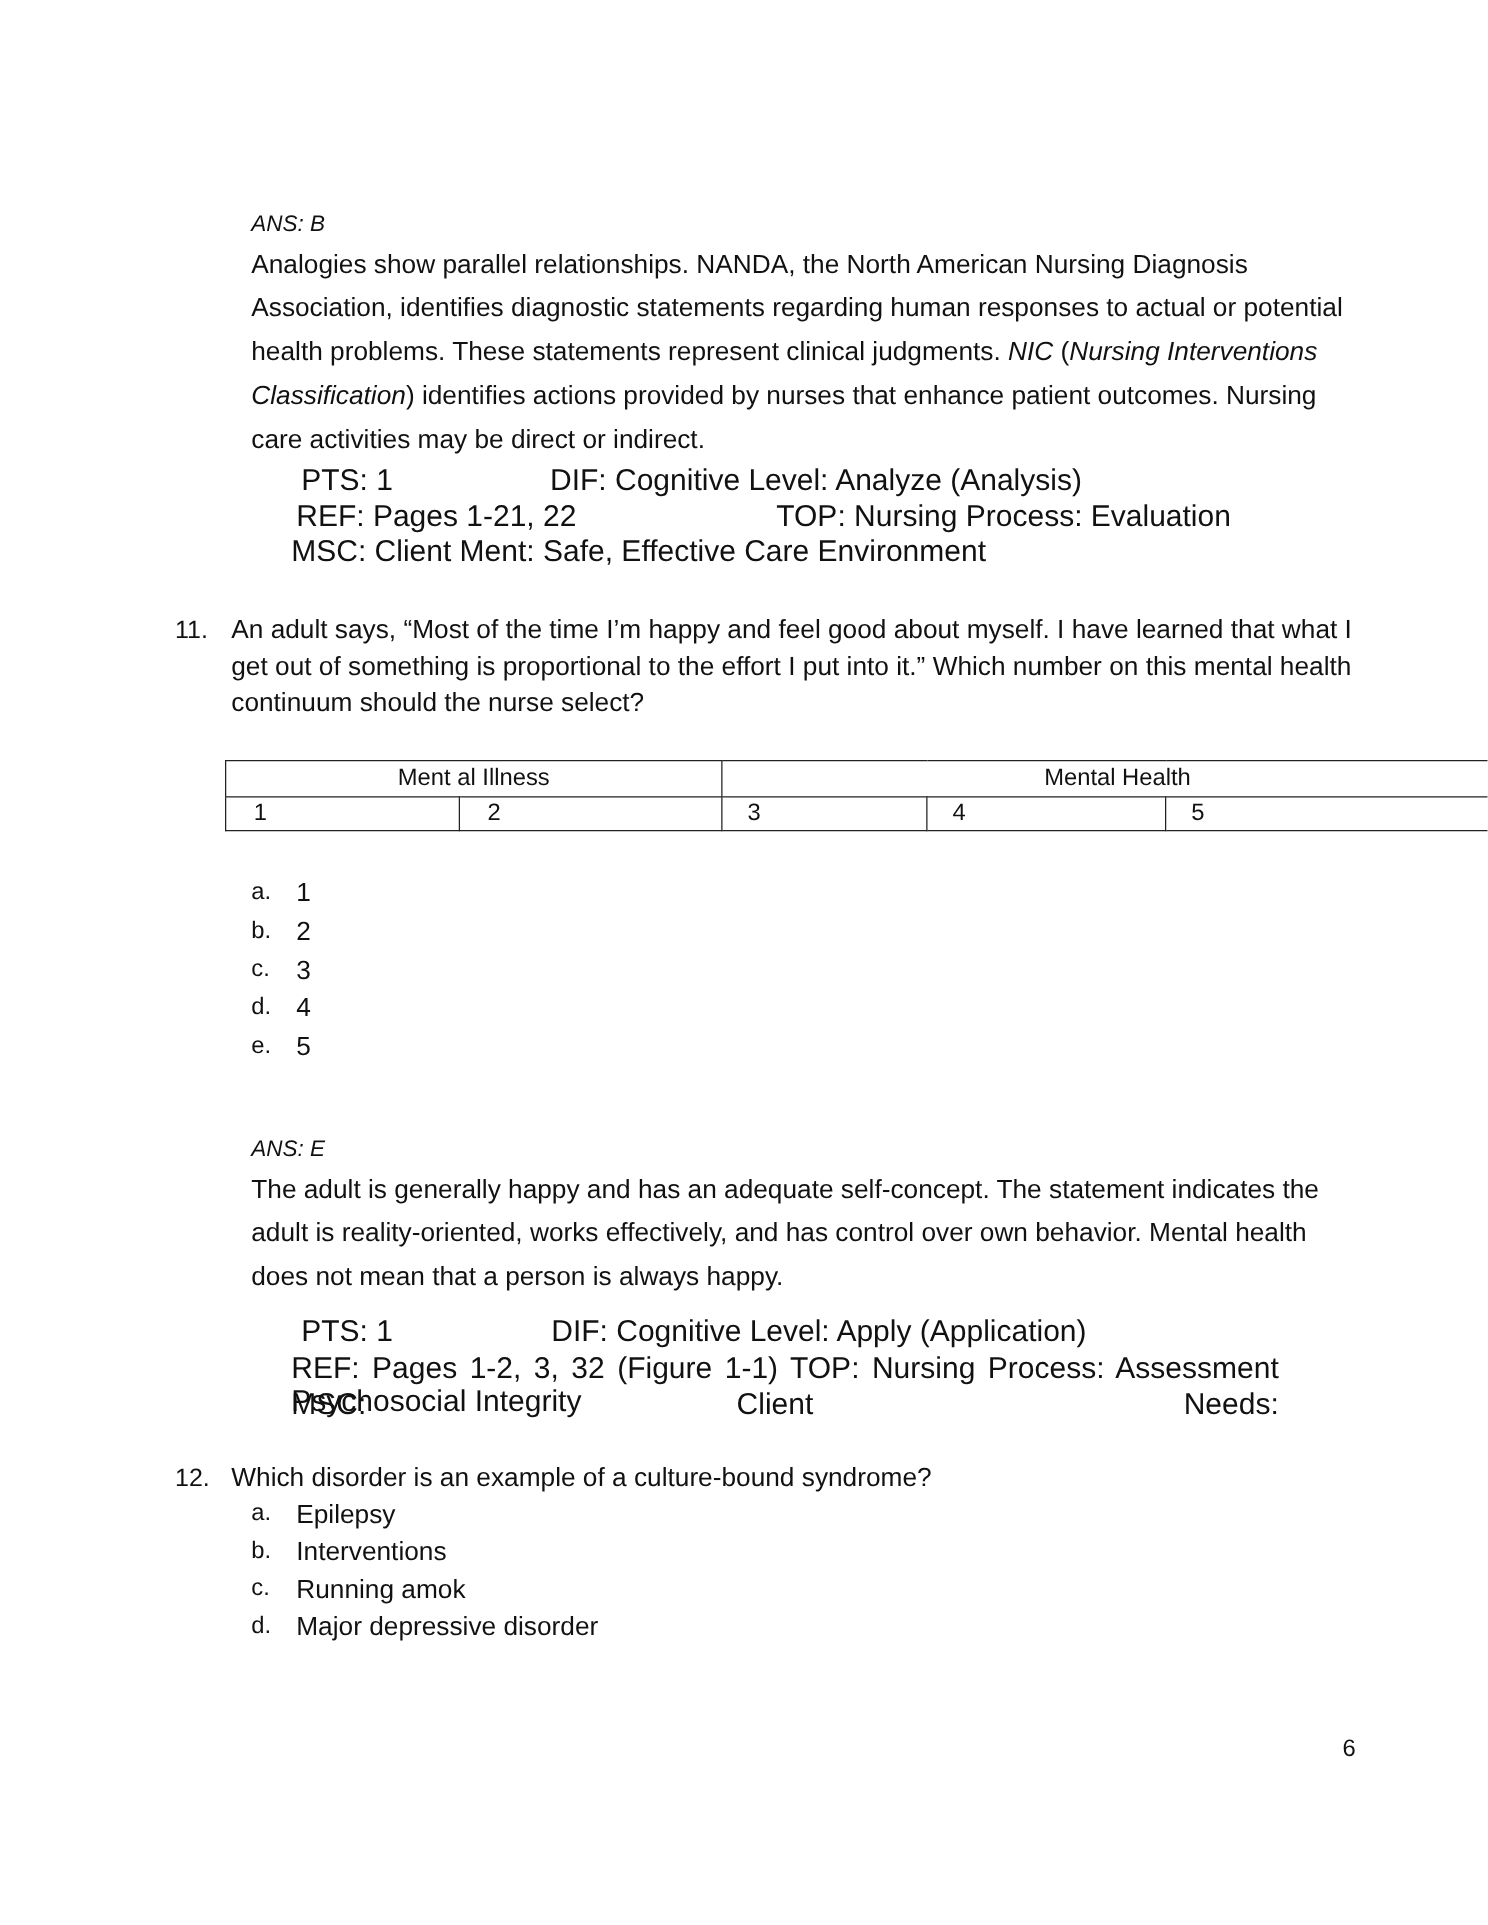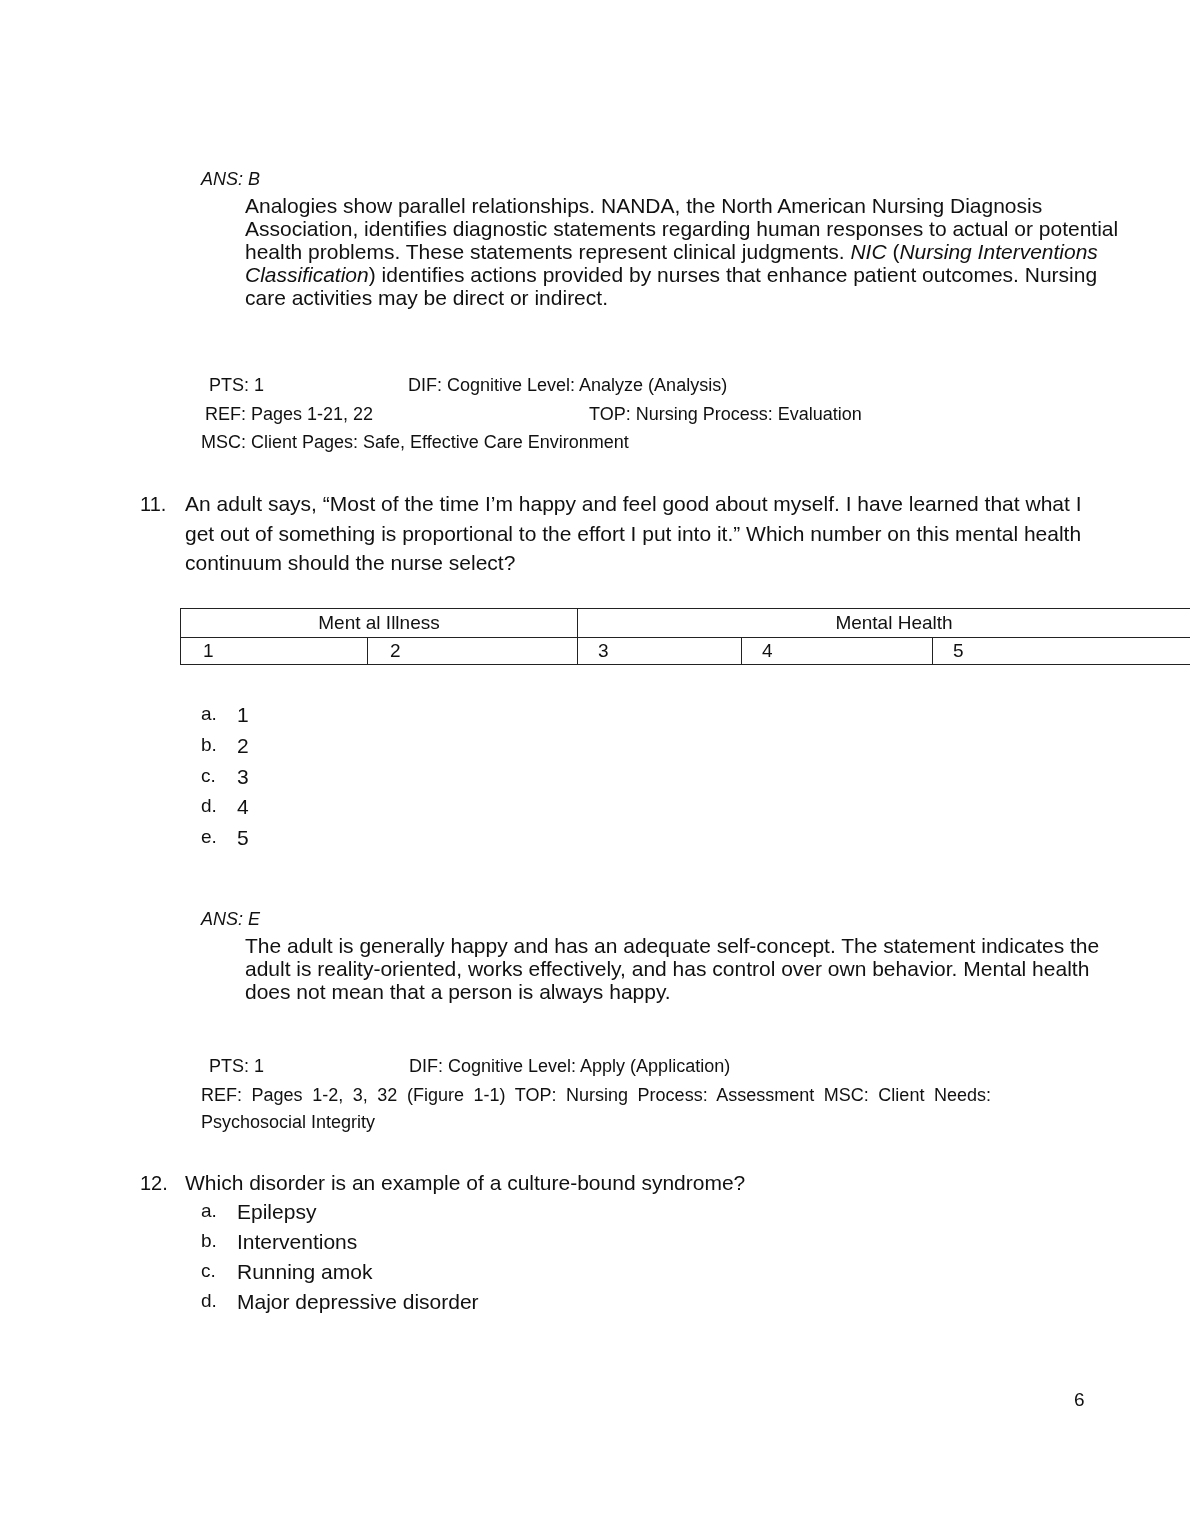--- a/index.html
+++ b/index.html
@@ -1,23 +1,23 @@
 <!DOCTYPE html>
 <html><head>
 <meta charset="utf-8">
 <style>
   html, body { margin:0; padding:0; background:#ffffff; }
   body { width:1190px; height:1540px; position:relative; overflow:hidden;
          font-family:"Liberation Sans", sans-serif; color:#111; }
   .abs { position:absolute; }
   .small { font-size:18px;font-style:italic; }
-  .body { font-size:21px; line-height:23px;margin-left:44px; }
+  .body { font-size:21px; line-height:35px; }
   .ans { left:201px; }
   .para { left:201px; width:890px; }
-  .meta { font-size:18px; line-height:28.5px; }
+  .meta { font-size:24px; line-height:28.5px;margin-left:32px; }
   .qnum { position:absolute; left:140px; font-size:20px;text-align:right; }
   .qtext { position:absolute; left:185px; width:900px; font-size:21px; line-height:29.5px; }
   .opt { position:absolute; font-size:21px; }
   .opt .letter { position:absolute; left:0; font-size:19px; }
   .opt .val { position:absolute; left:36px; white-space:nowrap; }
   table.cont { position:absolute; left:180px; top:608px; width:1031px; border-collapse:collapse; font-size:19px; }
   table.cont td { border:1.5px solid #222; padding:0 0 0 22px; height:26px; line-height:26px; }
   table.cont td.hdr { text-align:center; padding:0; height:28px; }
   .pageno { position:absolute; left:1074px; top:1389px; font-size:19px; }
   i { font-style:italic; }
@@ -27,21 +27,21 @@
 
 <div class="abs small ans" style="top:169px;">ANS: B</div>
 <div class="abs body para" style="top:194px;">
   <span>Analogies show parallel relationships. NANDA, the North American Nursing Diagnosis Association, identifies diagnostic statements regarding human responses to actual or potential health problems. These statements represent clinical judgments. </span><i>NIC</i><span> (</span><i>Nursing Interventions Classification</i><span>) identifies actions provided by nurses that enhance patient outcomes. Nursing care activities may be direct or indirect.</span>
 </div>
 
 <div class="abs meta" style="left:209px; top:371px;">PTS: 1</div>
 <div class="abs meta" style="left:408px; top:371px;">DIF: Cognitive Level: Analyze (Analysis)</div>
 <div class="abs meta" style="left:205px; top:400px;">REF: Pages 1-21, 22</div>
 <div class="abs meta" style="left:589px; top:400px;">TOP: Nursing Process: Evaluation</div>
-<div class="abs meta" style="left:201px; top:428px;">MSC: Client Pages: Safe, Effective Care Environment</div>
+<div class="abs meta" style="left:201px; top:428px;">MSC: Client Ment: Safe, Effective Care Environment</div>
 
 <div class="qnum" style="top:493px;">11.</div>
 <div class="qtext" style="top:489px;">An adult says, “Most of the time I’m happy and feel good about myself. I have learned that what I get out of something is proportional to the effort I put into it.” Which number on this mental health continuum should the nurse select?</div>
 
 <table class="cont">
   <tbody>
       <tr>
     <td class="hdr" colspan="2" style="width:395px;">Ment  al Illness</td>
     <td class="hdr" colspan="3">Mental Health</td>
   </tr>

